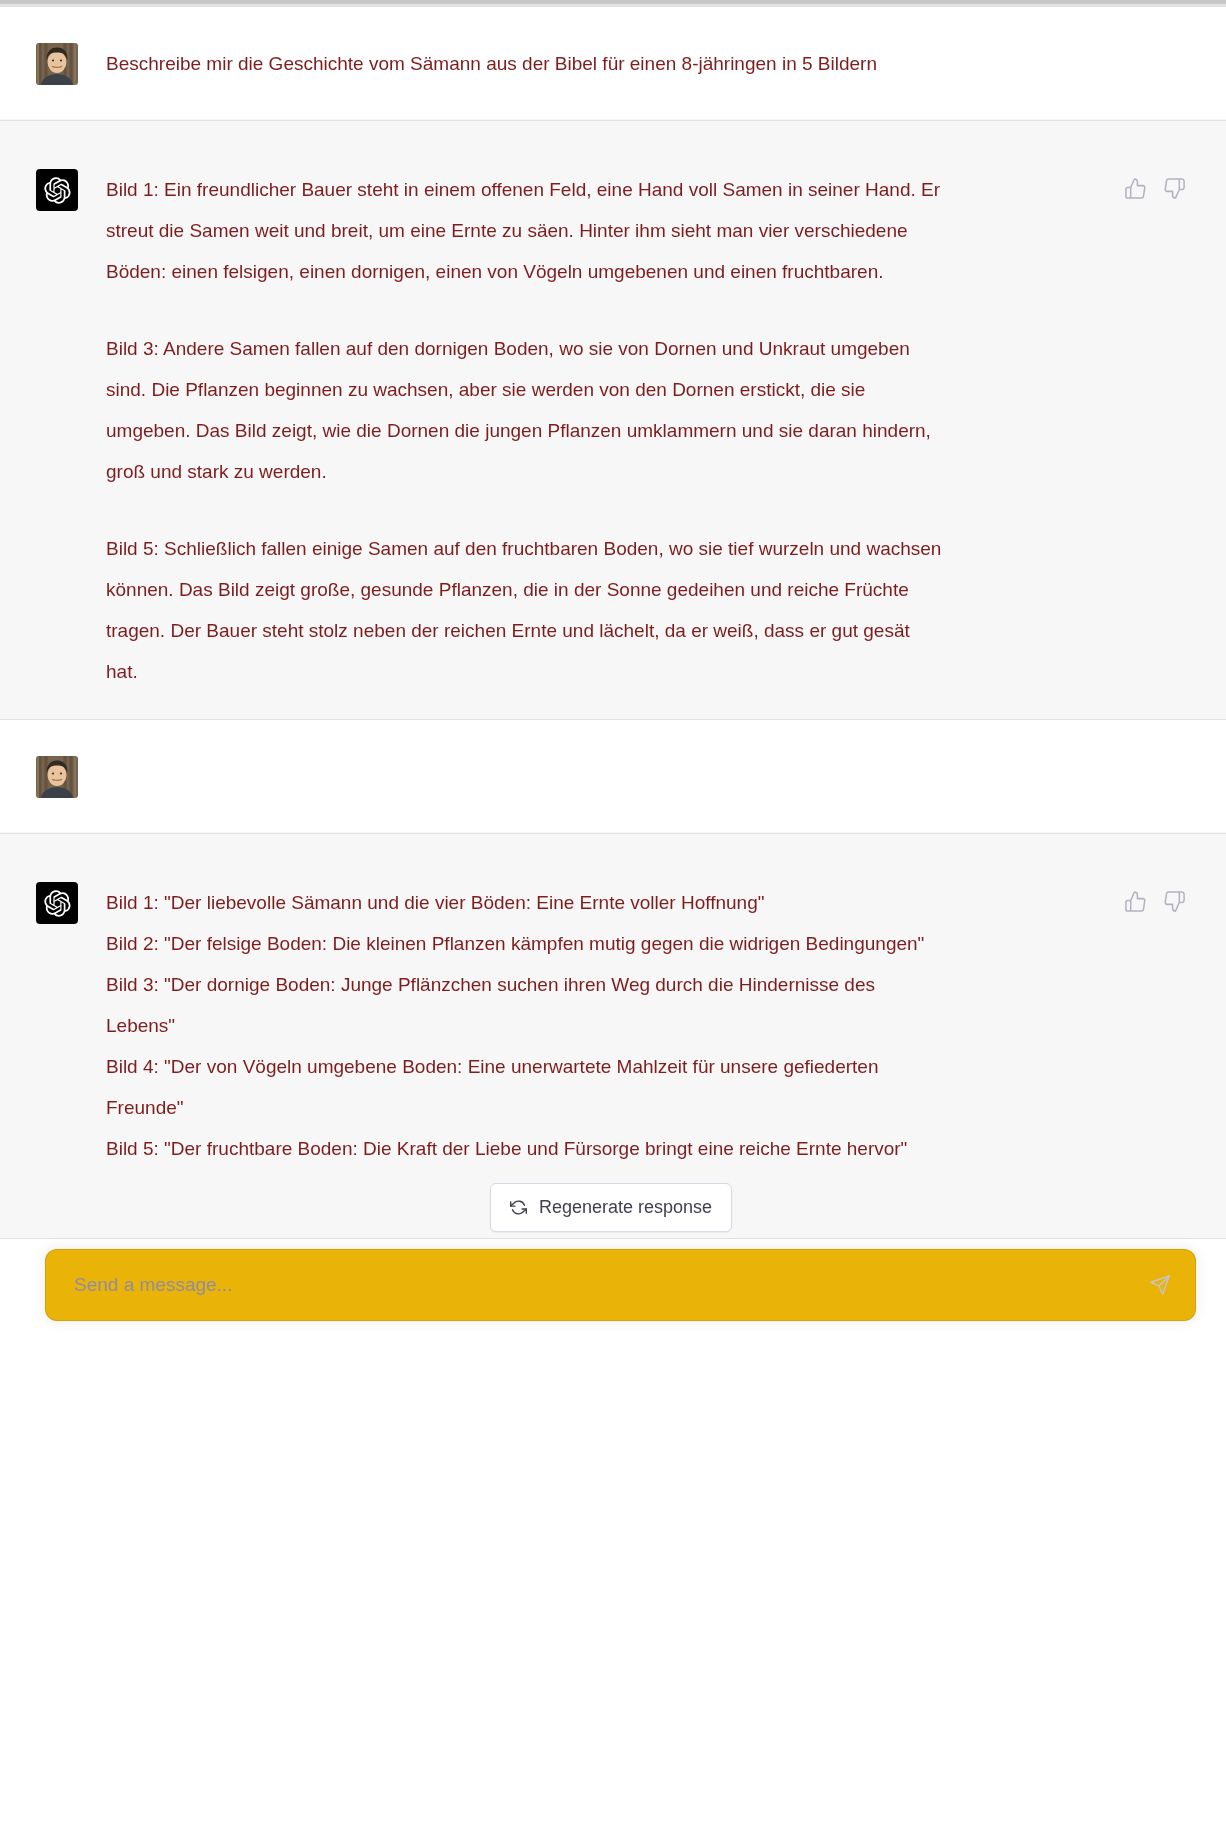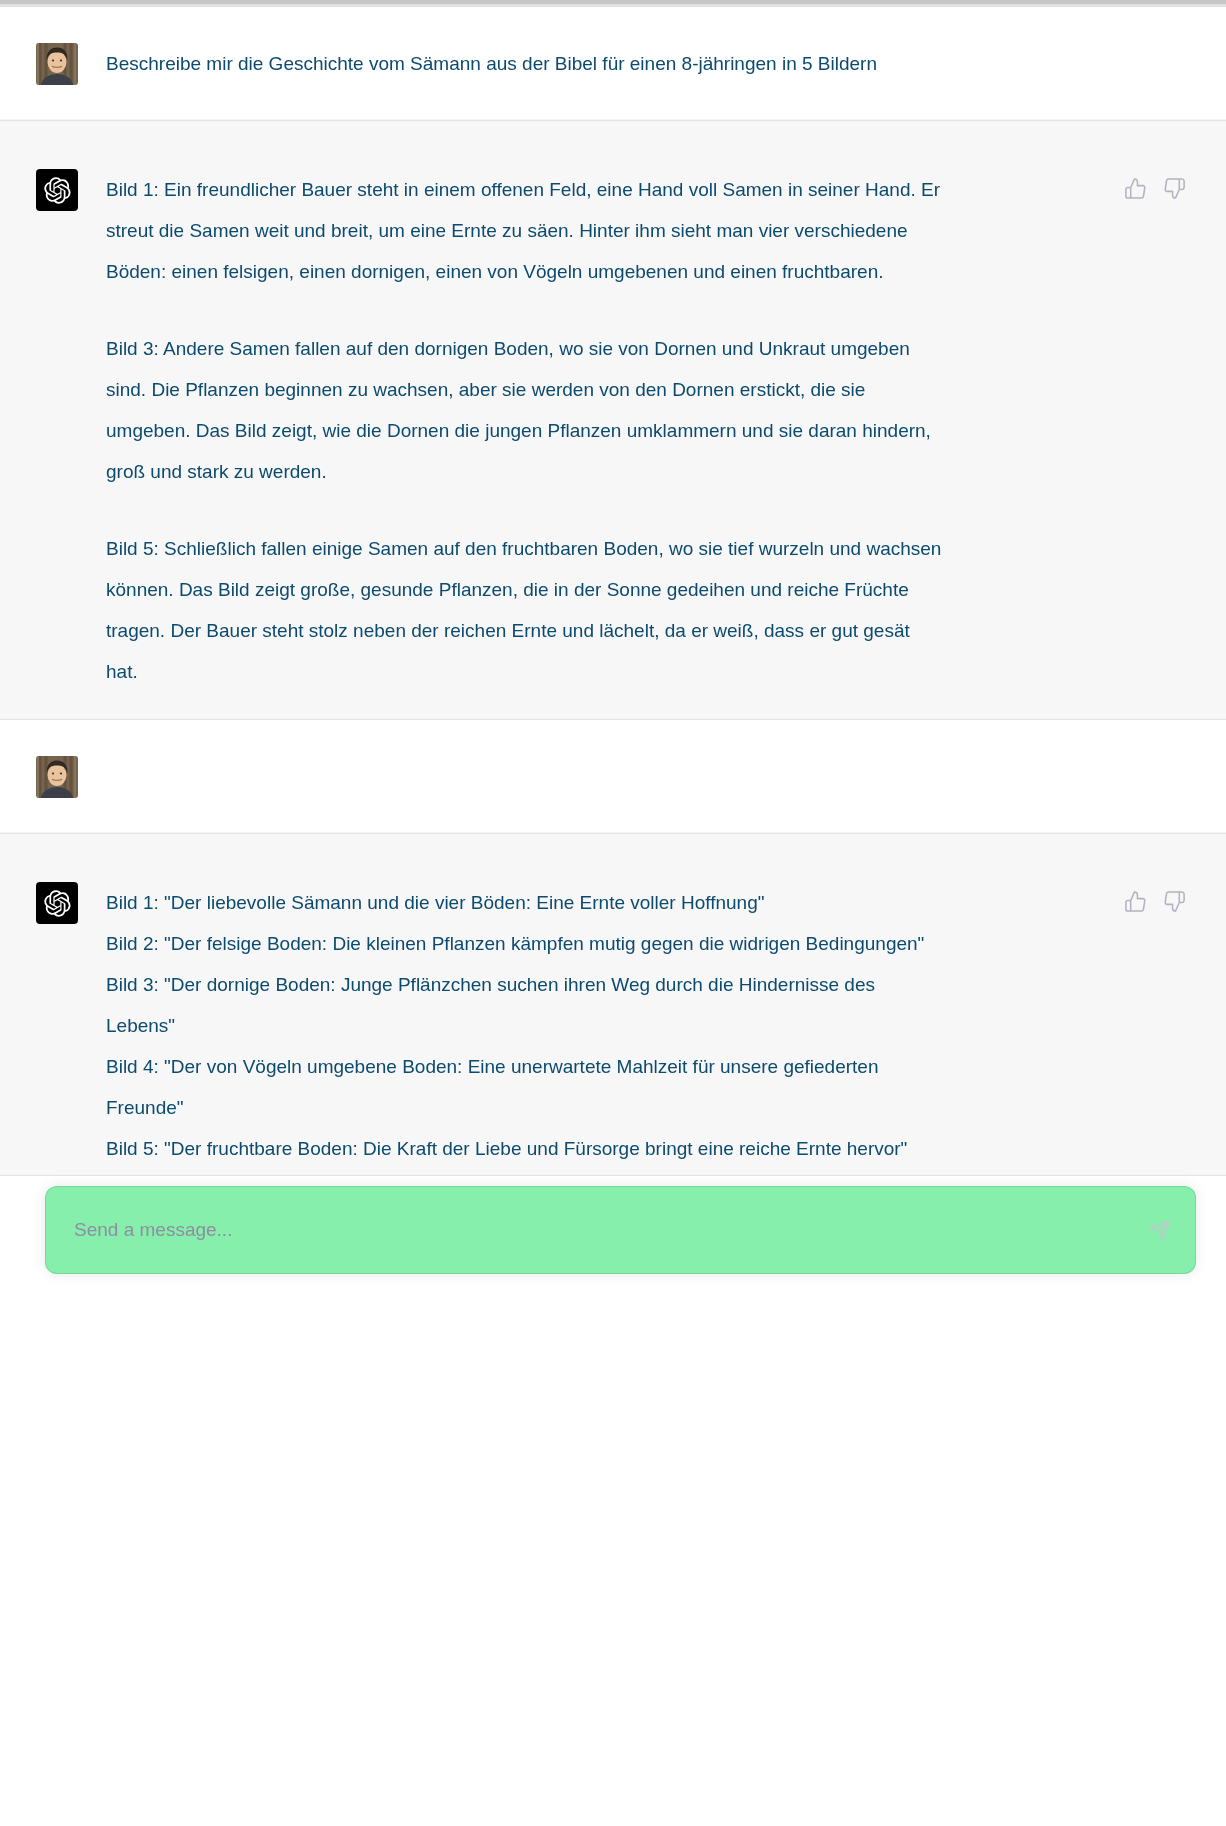--- a/index.html
+++ b/index.html
@@ -11,41 +11,41 @@
     color:#343541;
     -webkit-font-smoothing:antialiased;
   }
   .top-strip{height:4px;background:#c7c7c7;border-bottom:3px solid #e2e2e2;}
   .msg{border-bottom:1px solid rgba(0,0,0,0.04);}
   .msg.user{background:#ffffff;padding:36px 40px 34px 36px;}
   .msg.assistant{background:#f7f7f8;border-top:1px solid rgba(0,0,0,0.08);border-bottom:1px solid rgba(0,0,0,0.08);padding:48px 40px 27px 36px;}
   .inner{display:flex;align-items:flex-start;gap:28px;}
   .avatar{width:42px;height:42px;border-radius:3px;flex-shrink:0;overflow:hidden;}
   .gpt-avatar{background:#000000;display:flex;align-items:center;justify-content:center;border-radius:4px;}
-  .content{max-width:840px;flex:1 1 auto;font-size:19px;line-height:41px;color:#0c4a6e;}
+  .content{max-width:840px;flex:1 1 auto;font-size:19px;line-height:41px;color:#7f1d1d;}
   .para{margin:0;}
   .para + .para{margin-top:36px;}
   .line{margin:0;}
   .actions{margin-left:auto;display:flex;gap:16px;align-items:flex-start;padding-top:8px;}
   .icon-btn{background:none;border:none;padding:0;cursor:pointer;color:#b3b3c0;line-height:0;}
   .icon-btn svg{display:block;}
   .regen-row{display:flex;justify-content:center;padding:14px 0 0 0;}
   .regen-btn{
     display:flex;align-items:center;gap:12px;
     background:#ffffff;border:1px solid #d9d9e3;border-radius:6px;
     padding:13px 19px;font-family:"Liberation Sans",sans-serif;
     font-size:18px;color:#40414f;cursor:pointer;
     box-shadow:0 1px 2px rgba(0,0,0,0.05);
   }
   .regen-btn svg{display:block;}
   footer{background:#ffffff;padding:10px 30px 14px 45px;}
   .composer{
     position:relative;display:flex;align-items:center;
-    height:88px;box-sizing:border-box;
-    background:#86efac;border:1px solid rgba(0,0,0,0.10);border-radius:12px;
+    height:72px;box-sizing:border-box;
+    background:#eab308;border:1px solid rgba(0,0,0,0.10);border-radius:12px;
     box-shadow:0 0 14px rgba(0,0,0,0.09);
     padding:0 24px 0 26px;
   }
   .composer input{
     border:none;outline:none;width:100%;
     font-family:"Liberation Sans",sans-serif;font-size:19px;color:#343541;background:transparent;
   }
   .composer input::placeholder{color:#8e8ea0;}
   .send-btn{
     position:absolute;right:20px;top:50%;transform:translateY(-50%);
@@ -159,20 +159,32 @@
         </button>
         <button class="icon-btn">
           <span>
             <svg width="23" height="23" viewBox="0 0 24 24" fill="none" stroke="currentColor" stroke-width="1.6" stroke-linecap="round" stroke-linejoin="round">
                 <path d="M10 15v4a3 3 0 0 0 3 3l4-9V2H5.72a2 2 0 0 0-2 1.7l-1.38 9a2 2 0 0 0 2 2.3zm7-13h2.67A2.31 2.31 0 0 1 22 4v7a2.31 2.31 0 0 1-2.33 2H17"></path>
               </svg>
           </span>
         </button>
       </div>
     </div>
+    <div class="regen-row">
+      <button class="regen-btn">
+        <span style="line-height:0;">
+          <svg width="17" height="17" viewBox="0 0 24 24" fill="none" stroke="#40414f" stroke-width="2" stroke-linecap="round" stroke-linejoin="round">
+              <polyline points="1 4 1 10 7 10"></polyline>
+              <polyline points="23 20 23 14 17 14"></polyline>
+              <path d="M20.49 9A9 9 0 0 0 5.64 5.64L1 10m22 4l-4.64 4.36A9 9 0 0 1 3.51 15"></path>
+            </svg>
+        </span>
+        <span>Regenerate response</span>
+      </button>
+    </div>
   </section>
 
 </main>
 
 <footer>
   <div class="composer">
     <input type="text" value="" placeholder="Send a message..." style="">
     <button class="send-btn">
       <span>
         <svg width="22" height="22" viewBox="0 0 24 24" fill="none" stroke="currentColor" stroke-width="1.6" stroke-linecap="round" stroke-linejoin="round">

